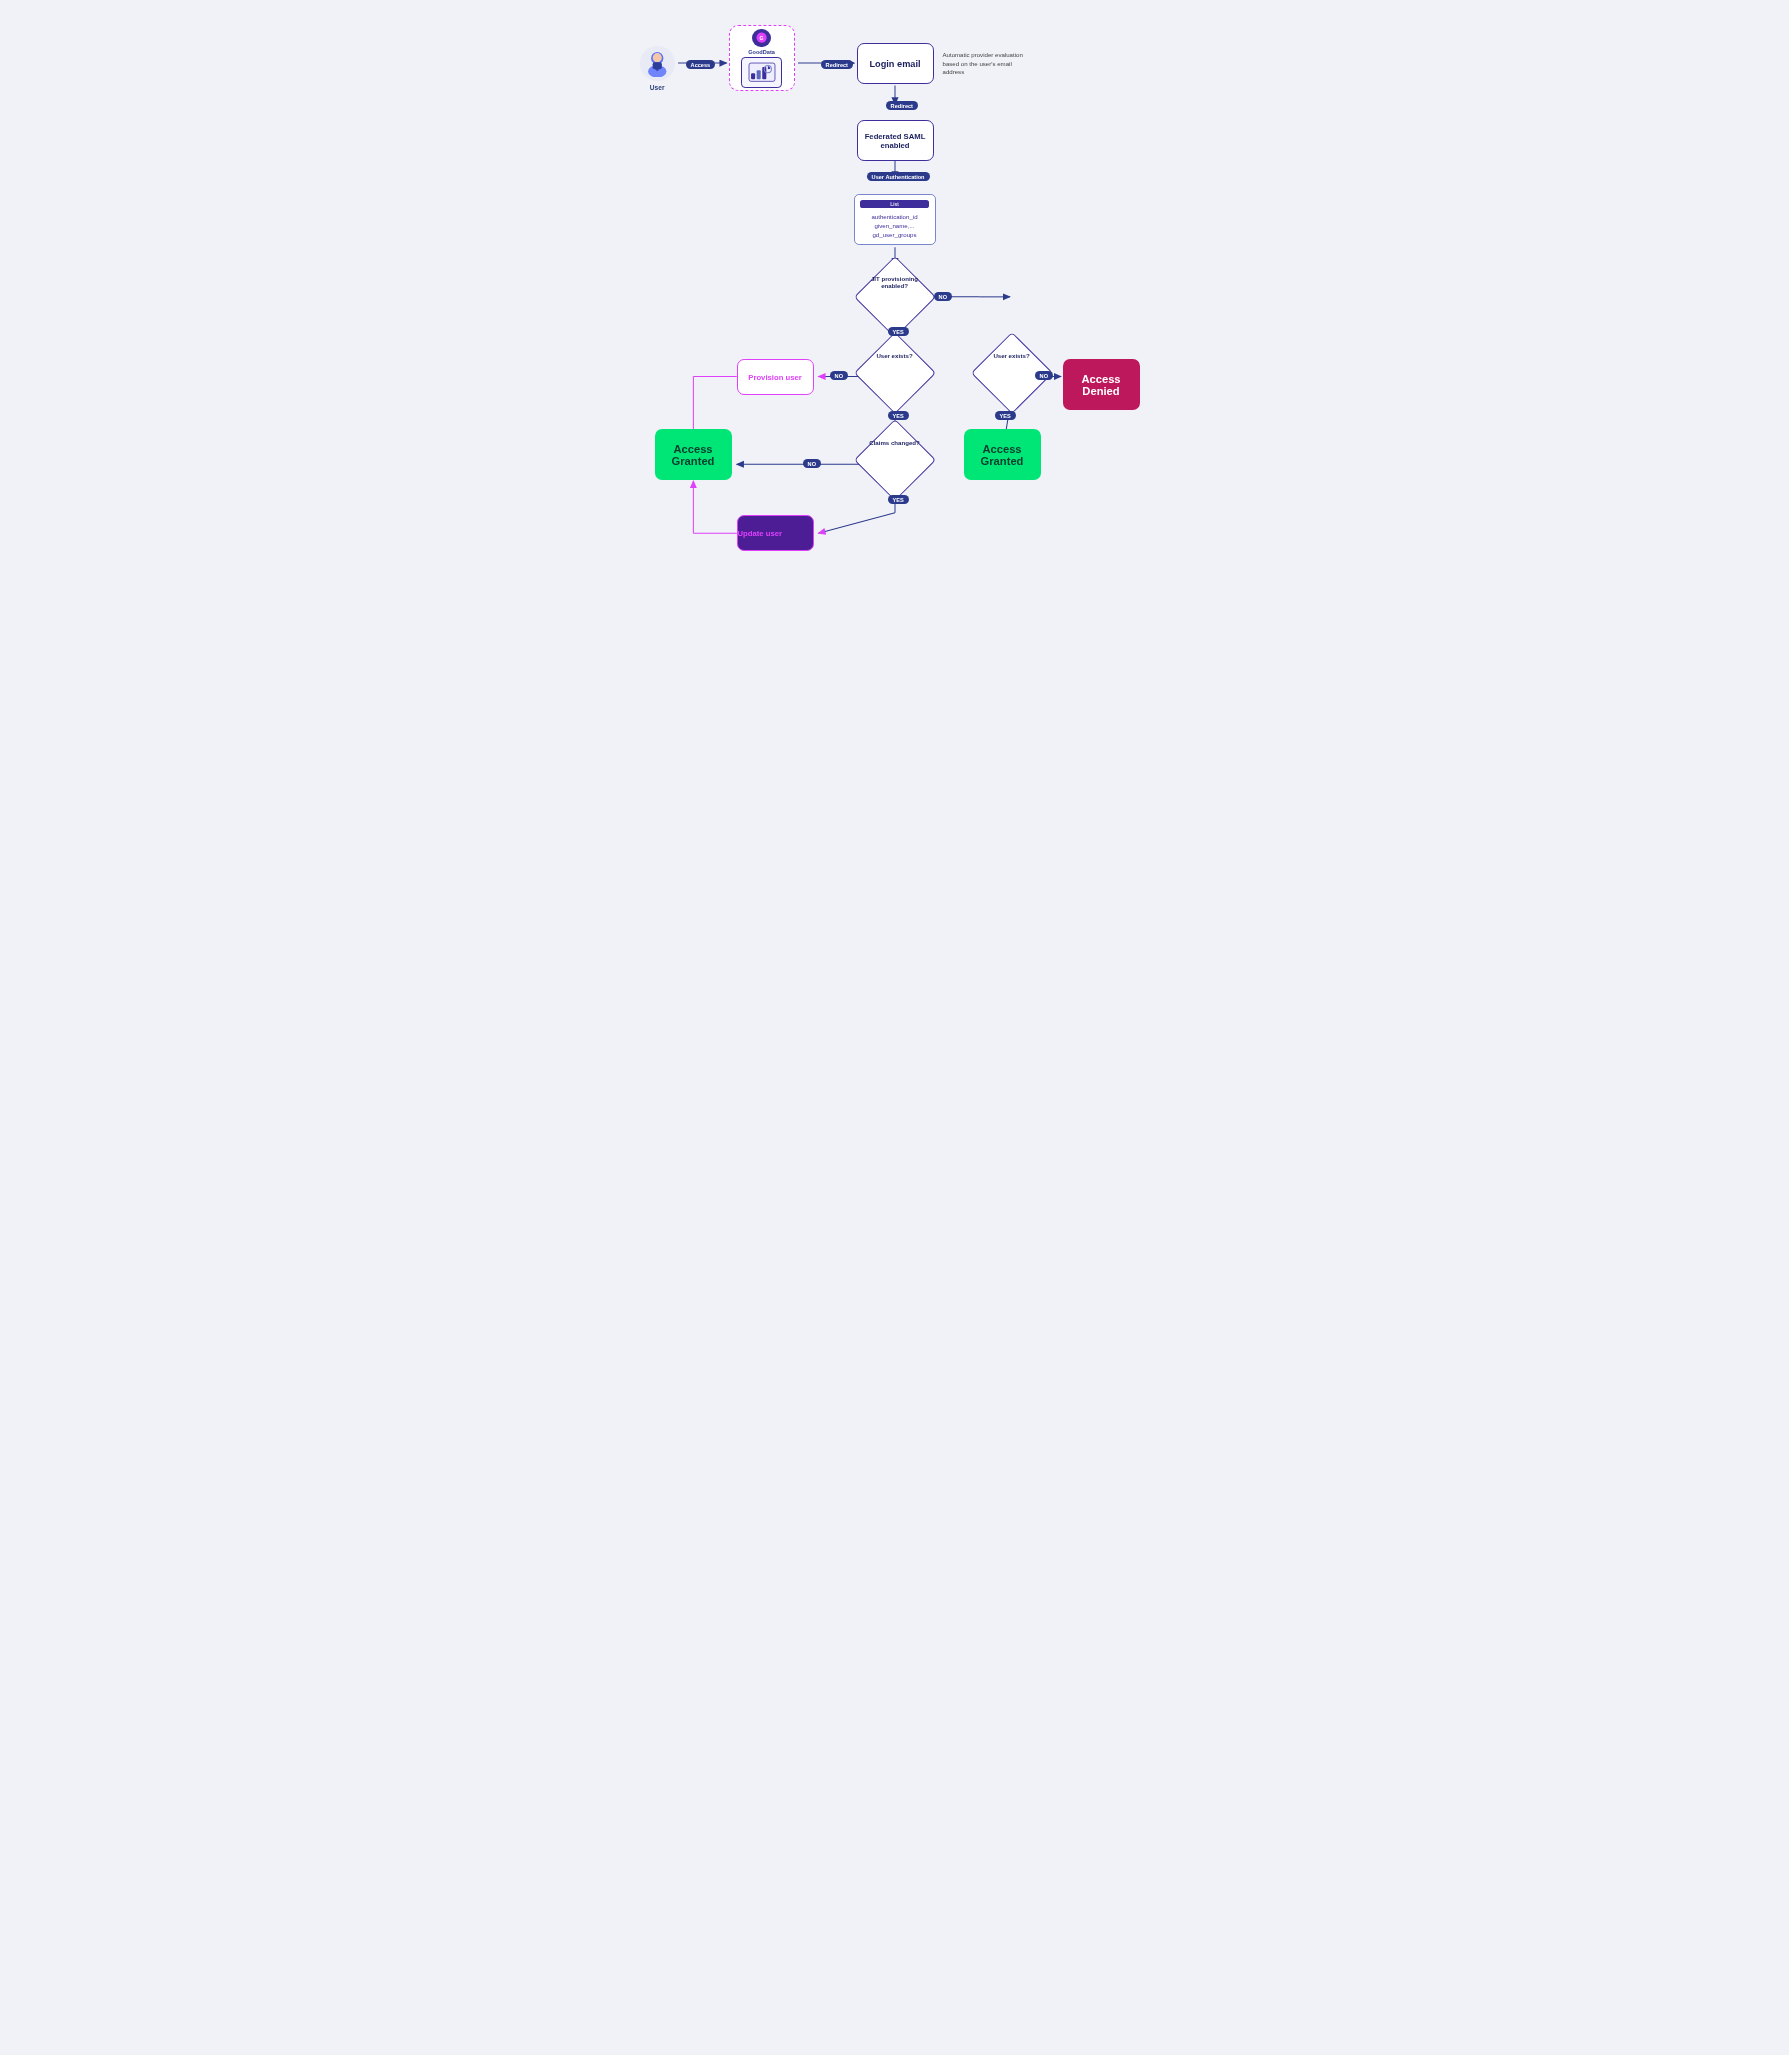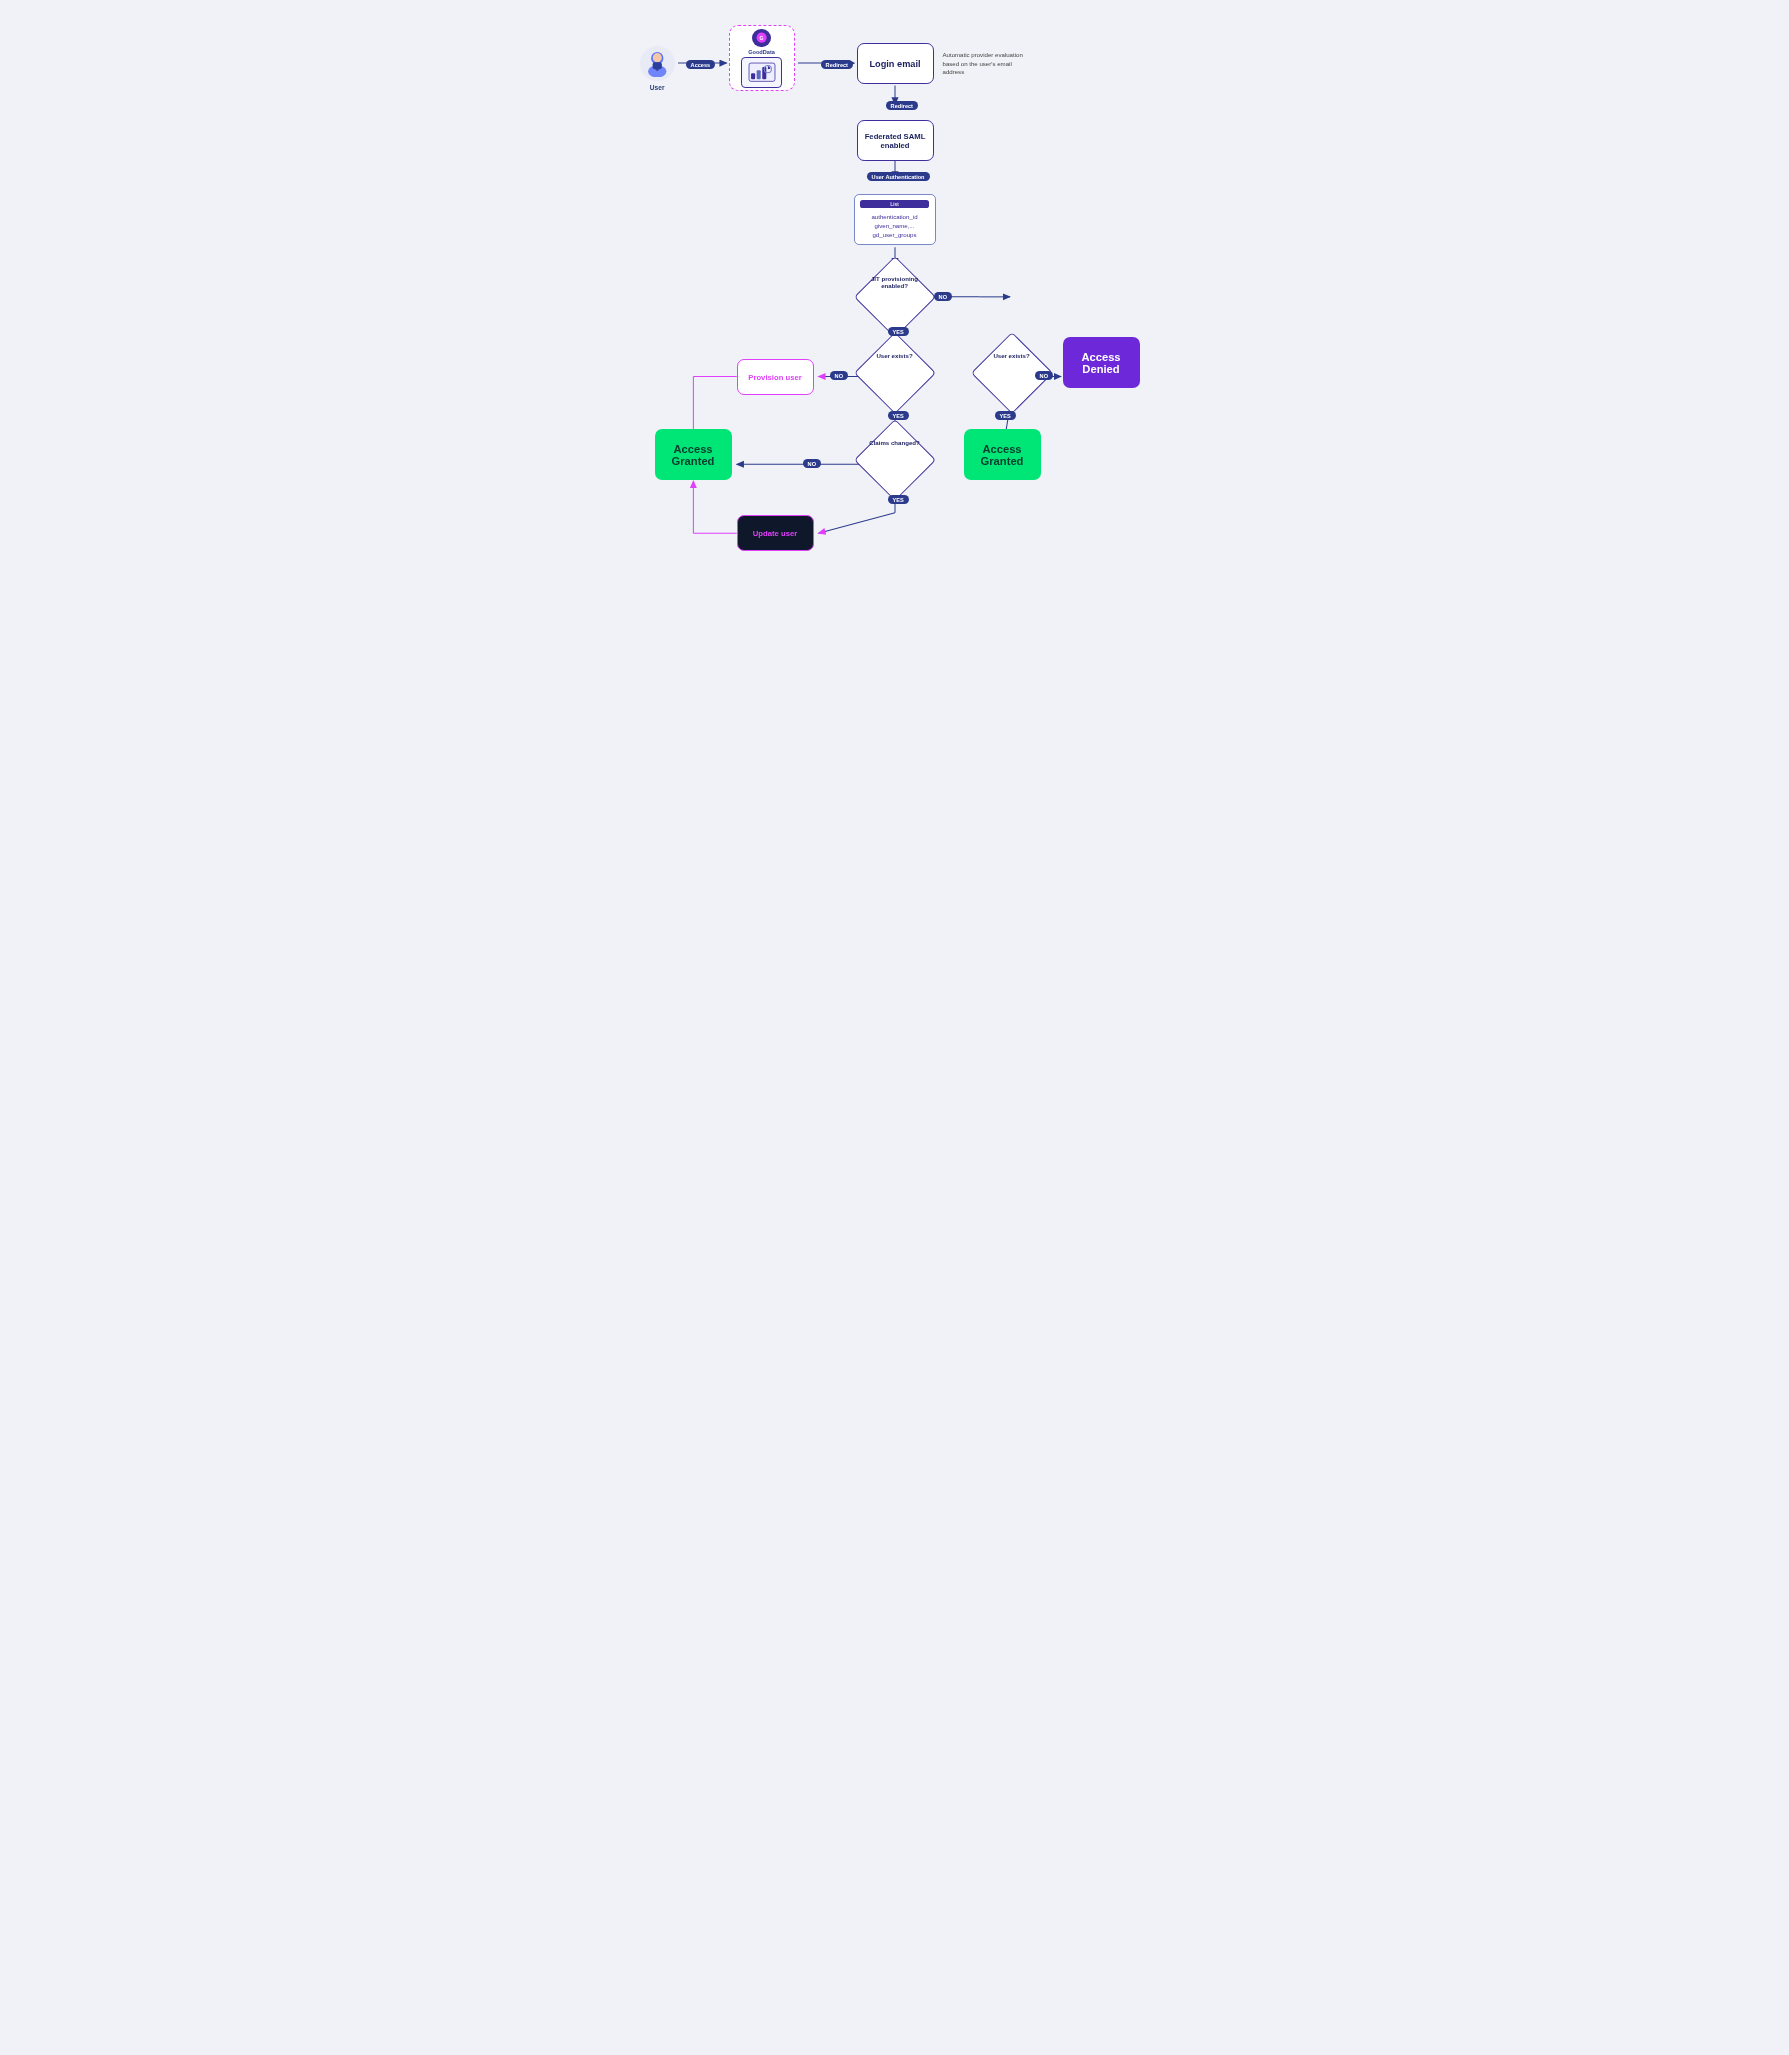--- a/index.html
+++ b/index.html
@@ -178,23 +178,23 @@
       color: #0a3d2e;
       text-align: center;
       display: flex;
       align-items: center;
       justify-content: center;
     }
     
     .access-denied {
       width: 77px;
       height: 51px;
-      background: #6d28d9;
-      border-radius: 7.1px;
-      top: 327px;
+      background: #be185d;
+      border-radius: 7.1px;
+      top: 349px;
       left: 436px;
       font-size: 11.2px;
       font-weight: 800;
       color: white;
       text-align: center;
       display: flex;
       align-items: center;
       justify-content: center;
     }
     
@@ -213,29 +213,28 @@
       align-items: center;
       justify-content: center;
       position: absolute;
     }
     
     .update-user {
       width: 77px;
       height: 36px;
       border: 1.3px solid #e040fb;
       border-radius: 7.1px;
-      background: #0f172a;
+      background: #4c1d95;
       top: 505px;
       left: 110px;
       font-size: 7.7px;
       font-weight: 700;
       color: #e040fb;
       display: flex;
       align-items: center;
-      justify-content: center;
       position: absolute;
     }
     
     .annotation {
       position: absolute;
       font-size: 6.1px;
       color: #444;
       top: 41px;
       left: 316px;
       max-width: 82px;

